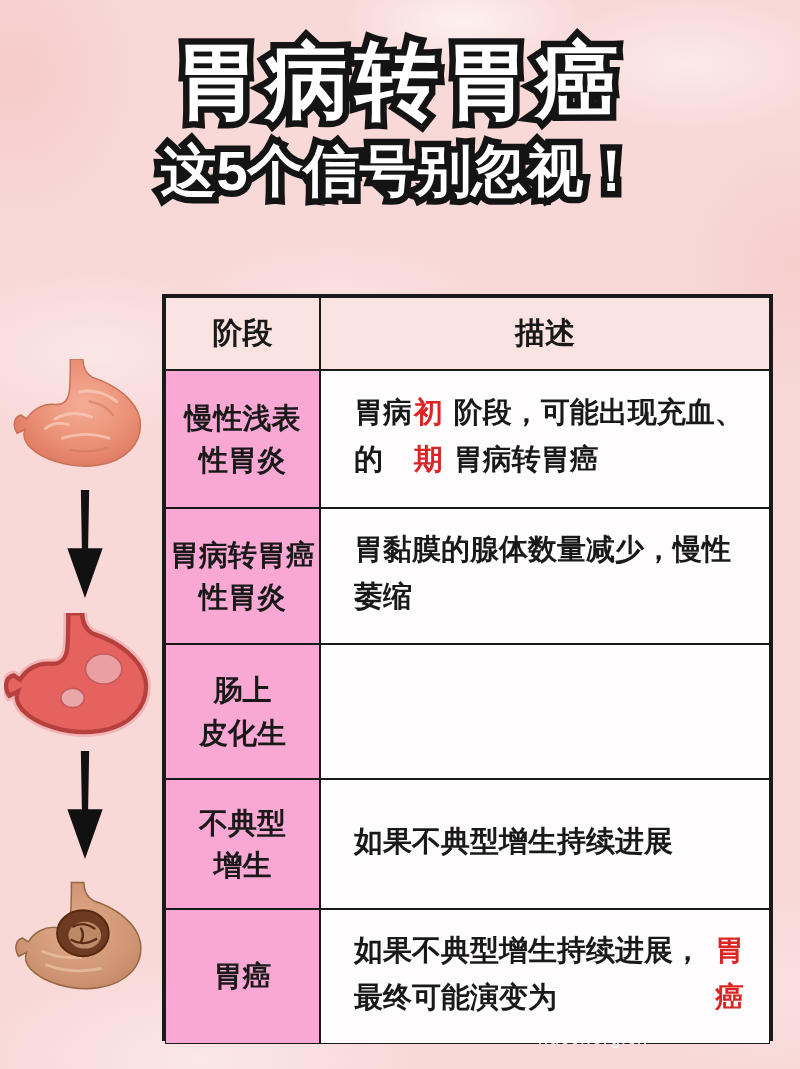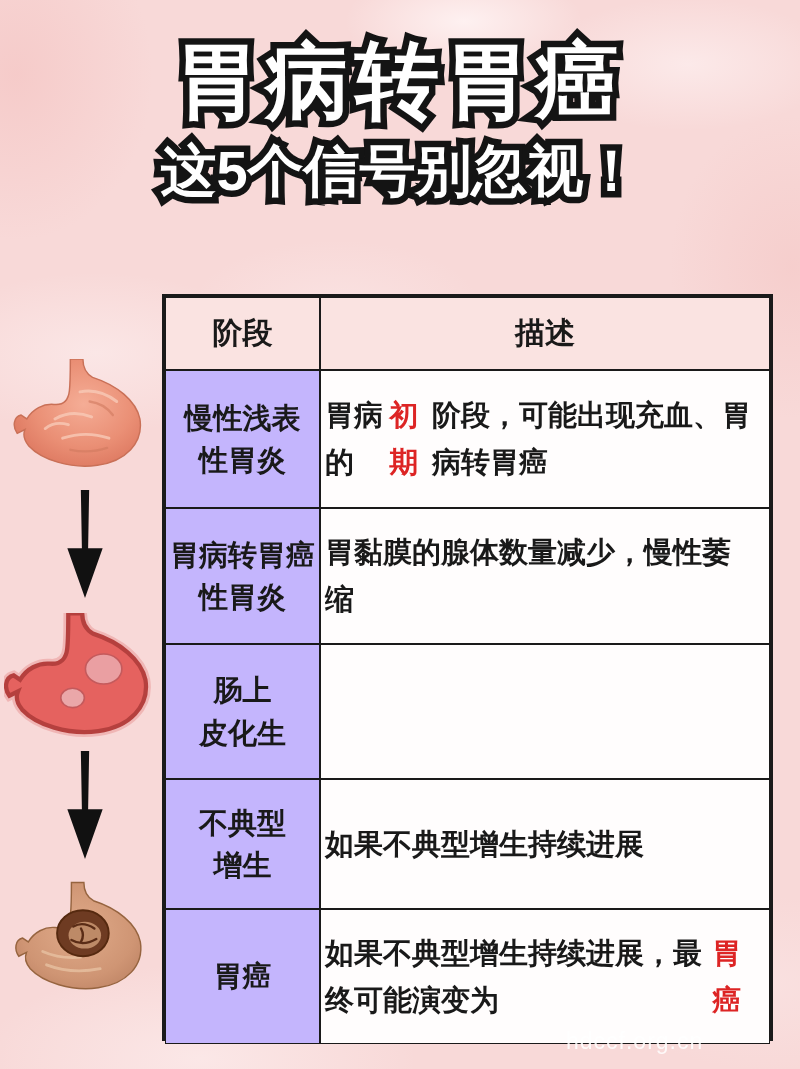--- a/index.html
+++ b/index.html
@@ -42,36 +42,36 @@
     box-sizing:border-box;
     background:#fffdfd;
   }
   .cell{
     border:1px solid var(--border,#1a1a1a);
     display:flex;align-items:center;
     font-size:29px;color:#191919;font-weight:600;
     box-sizing:border-box;
   }
   .cell.head{background:var(--table-header-bg,#fae3e1);justify-content:center;font-size:30px;}
-  .cell.stage{justify-content:center;text-align:center;white-space:pre-line;line-height:1.45;background:#c4b5fd;}
-  .cell.desc{padding:10px 16px 10px 4px;line-height:1.62;background:#fffdfd;}
+  .cell.stage{justify-content:center;text-align:center;white-space:pre-line;line-height:1.45;background:#f9a8d4;}
+  .cell.desc{padding:10px 16px 10px 33px;line-height:1.62;background:#fffdfd;font-family:Liberation Mono, monospace;}
   .cell.desc .red{color:var(--red,#dd2424);}
 
   
   .fig{position:absolute;}
   #fig-stomach1{left:10px;top:359px;}
   #fig-arrow1{left:66px;top:490px;}
   #fig-stomach2{left:4px;top:613px;}
   #fig-arrow2{left:66px;top:751px;}
   #fig-stomach3{left:14px;top:863px;}
 
   
   .watermark{
-    position:absolute;left:566px;top:1028px;
-    font-size:23px;letter-spacing:1px;
+    position:absolute;left:538px;top:1028px;
+    font-size:18px;letter-spacing:1px;
     color:rgba(255,255,255,.85);
   }
 </style>
 </head>
 <body>
 
 <div class="page">
 
   <div class="title">
     <div class="tl tl-1">

